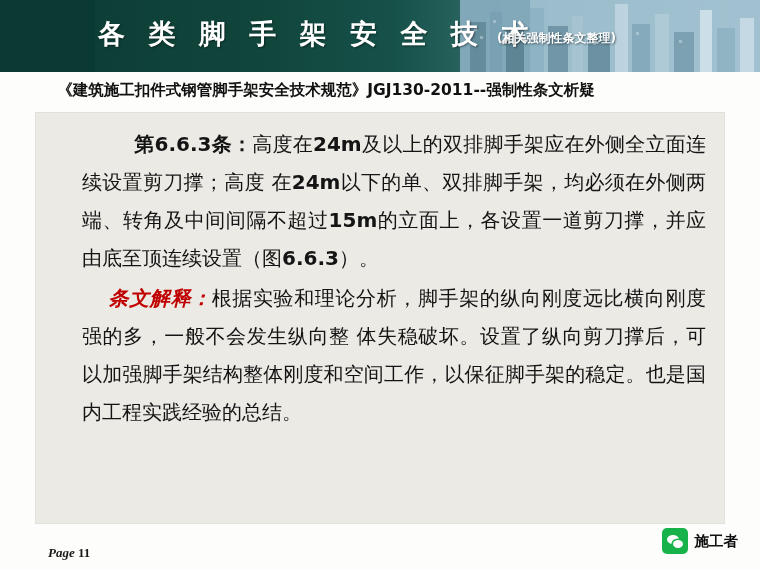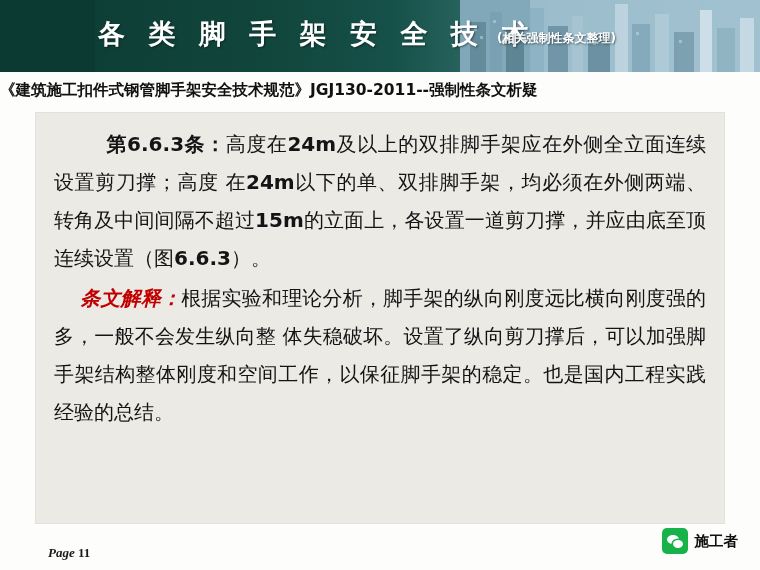--- a/index.html
+++ b/index.html
@@ -41,39 +41,40 @@
   .banner-sub{
     position:absolute;left:497px;top:30px;
     font-family:"DejaVu Sans","Liberation Sans",sans-serif;
     font-size:12px;color:#ffffff;font-weight:bold;
     text-shadow:1px 1px 2px rgba(0,0,0,.5);
     white-space:nowrap;
   }
   
   .doc-ref{
     position:absolute;left:0;top:80px;width:652px;
-    text-align:left;
+    text-align:center;
     font-family:"DejaVu Sans","Liberation Sans",sans-serif;
     font-size:15.5px;font-weight:bold;color:#111;
     white-space:nowrap;
   }
   
   .content-box{
     position:absolute;left:36px;top:113px;
     width:688px;height:410px;
     background:#eceae5;
     box-shadow:0 0 0 1px #e3e1dc;
   }
   .para{
     font-family:"DejaVu Sans","Liberation Sans",sans-serif;
     color:#141414;
     font-size:20px;
     line-height:38px;
     padding:0 18px;
     text-align:justify;
+    margin-left:28px;
   }
   .p1{padding-top:12px;text-indent:0;}
   .p1 .indent{display:inline-block;width:52px;}
   .b{font-weight:bold;}
   .red{color:#c00000;font-weight:bold;font-style:italic;}
   .p2{padding-top:2px;}
   .p2 .indent{display:inline-block;width:26px;}
   
   .page-label{
     position:absolute;left:48px;top:545px;

